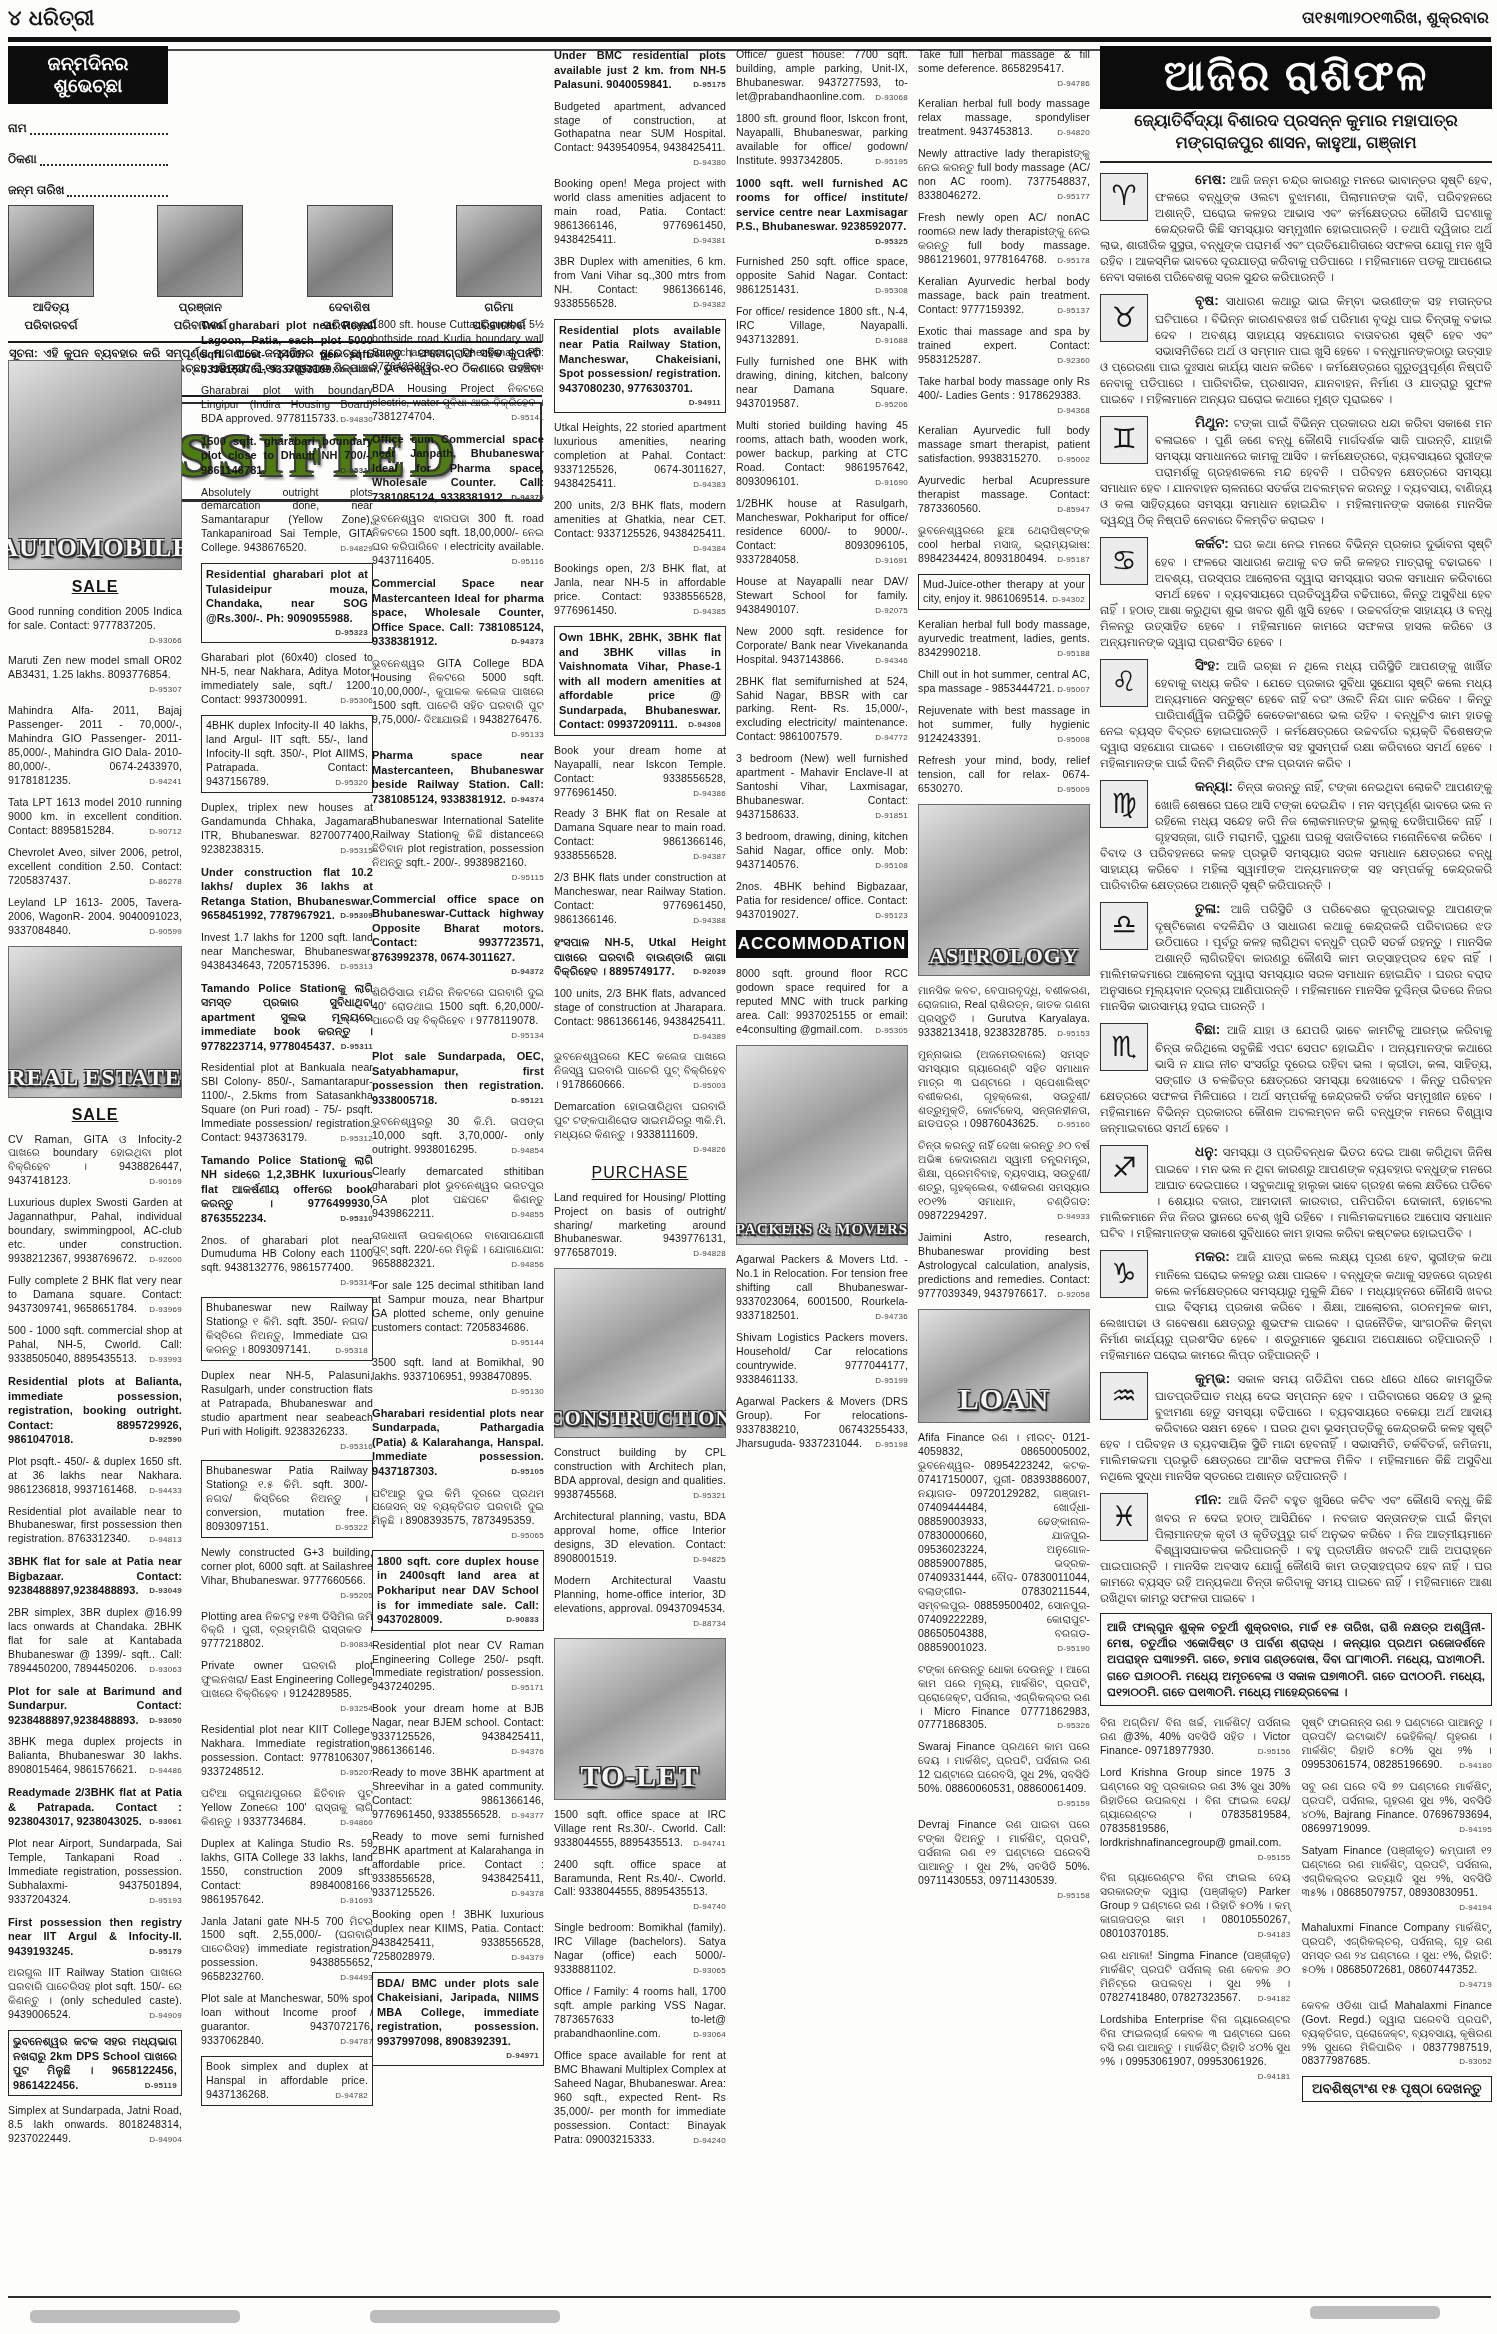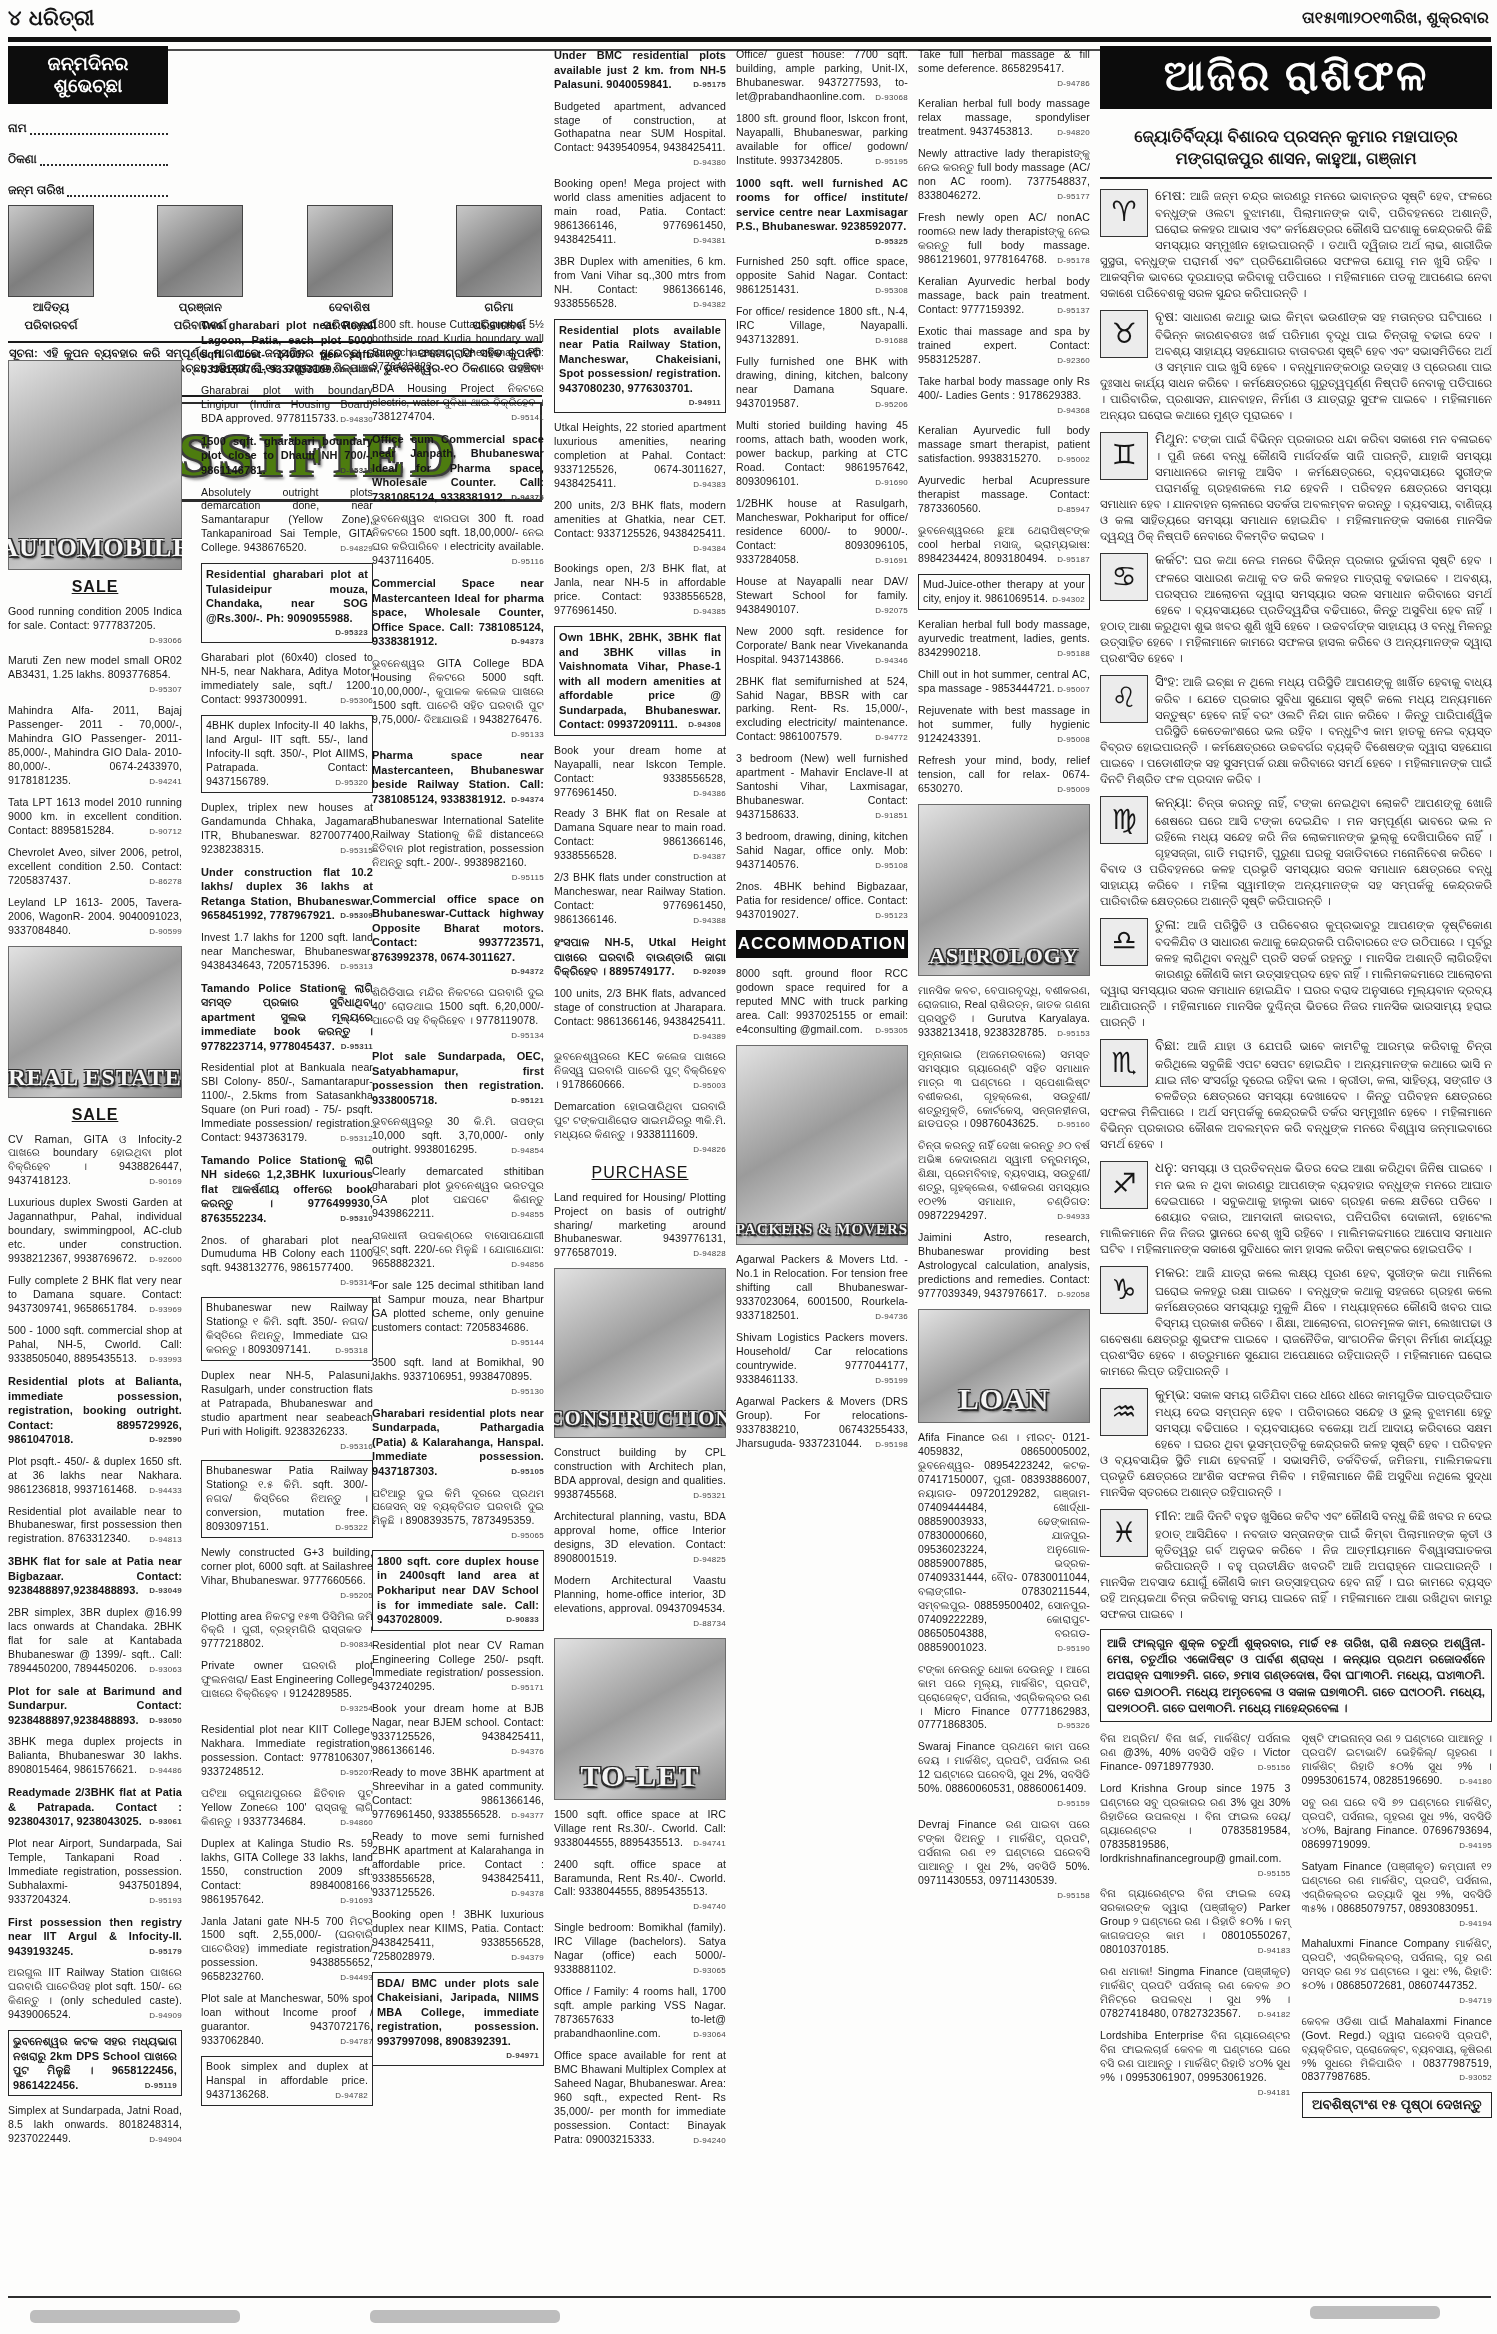--- a/index.html
+++ b/index.html
@@ -44,26 +44,26 @@
       background:linear-gradient(150deg,#e2e2e2 0%,#9b9b9b 45%,#c7c7c7 70%,#8b8b8b 100%);
       display:flex;align-items:flex-end;justify-content:center;}
   .banner-label{font-family:"Liberation Serif","DejaVu Serif",serif;font-weight:bold;color:#f5f5f5;
       letter-spacing:1px;padding-bottom:6px;white-space:nowrap;
       text-shadow:-1.5px -1.5px 0 #2e2e2e,1.5px -1.5px 0 #2e2e2e,-1.5px 1.5px 0 #2e2e2e,1.5px 1.5px 0 #2e2e2e,2px 3px 2px #555;}
   
   #horoscope{position:absolute;left:1100px;top:46px;width:392px;height:2270px;overflow:hidden;}
   .horo-banner{background:#0c0c0c;color:#fff;text-align:center;font-size:42px;font-weight:bold;
                padding:6px 0 9px;letter-spacing:2px;}
   .horo-sub{border-bottom:2px solid #222;text-align:center;font-weight:bold;font-size:16.5px;
-            line-height:1.35;padding:16px 2px 7px;margin-bottom:8px;}
+            line-height:1.35;padding:0 2px 7px;margin-bottom:8px;}
   .sign{display:flow-root;margin-bottom:7px;font-size:11.6px;line-height:1.38;text-align:justify;}
   .sign-icon{float:left;width:46px;height:46px;border:1.5px solid #333;background:#ececec;
              display:flex;align-items:center;justify-content:center;font-size:28px;margin:2px 7px 2px 0;
              font-family:"DejaVu Sans",sans-serif;}
-  .sign-name{font-weight:normal;font-size:13.5px;}
+  .sign-name{font-weight:bold;font-size:13.5px;margin-left:40px;}
   .panchang{border:1.6px solid #222;padding:5px 6px;font-size:11.6px;font-weight:600;
             text-align:justify;line-height:1.4;margin:4px 0 10px;}
   .fin-row{display:flex;gap:11px;}
   .fin-col{flex:1;min-width:0;}
   .see-more{border:1.6px solid #222;text-align:center;font-weight:bold;font-size:13.5px;padding:4px 2px;margin-top:4px;}
   
   .artifact{position:absolute;background:#bdbdbd;border-radius:5px;height:13px;}
   .bottom-rule{position:absolute;left:8px;right:6px;top:2296px;height:2px;background:#2f2f2f;}
 </style>
 </head>

